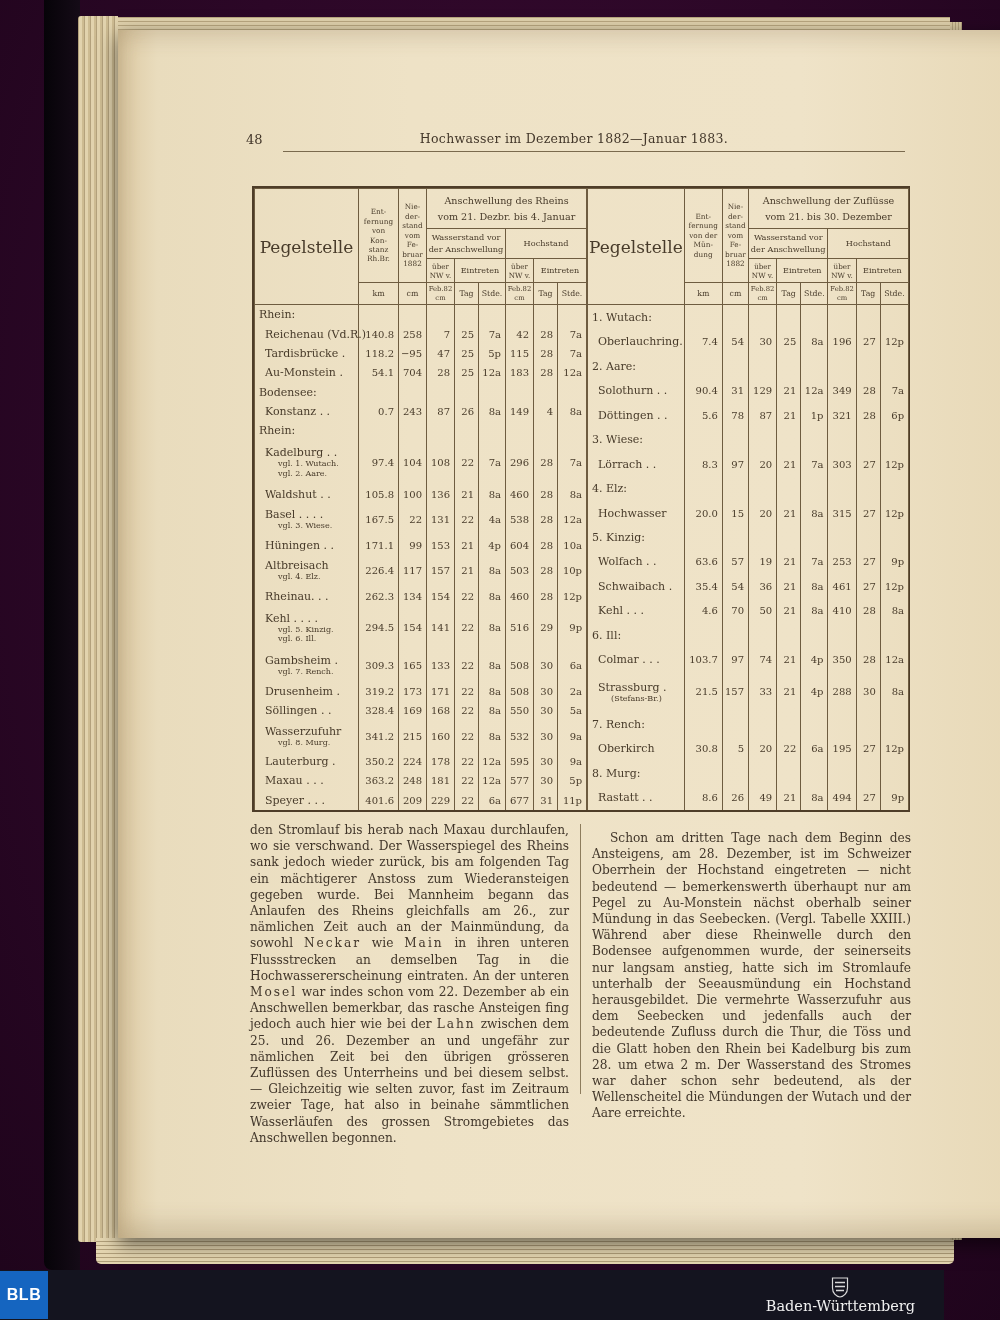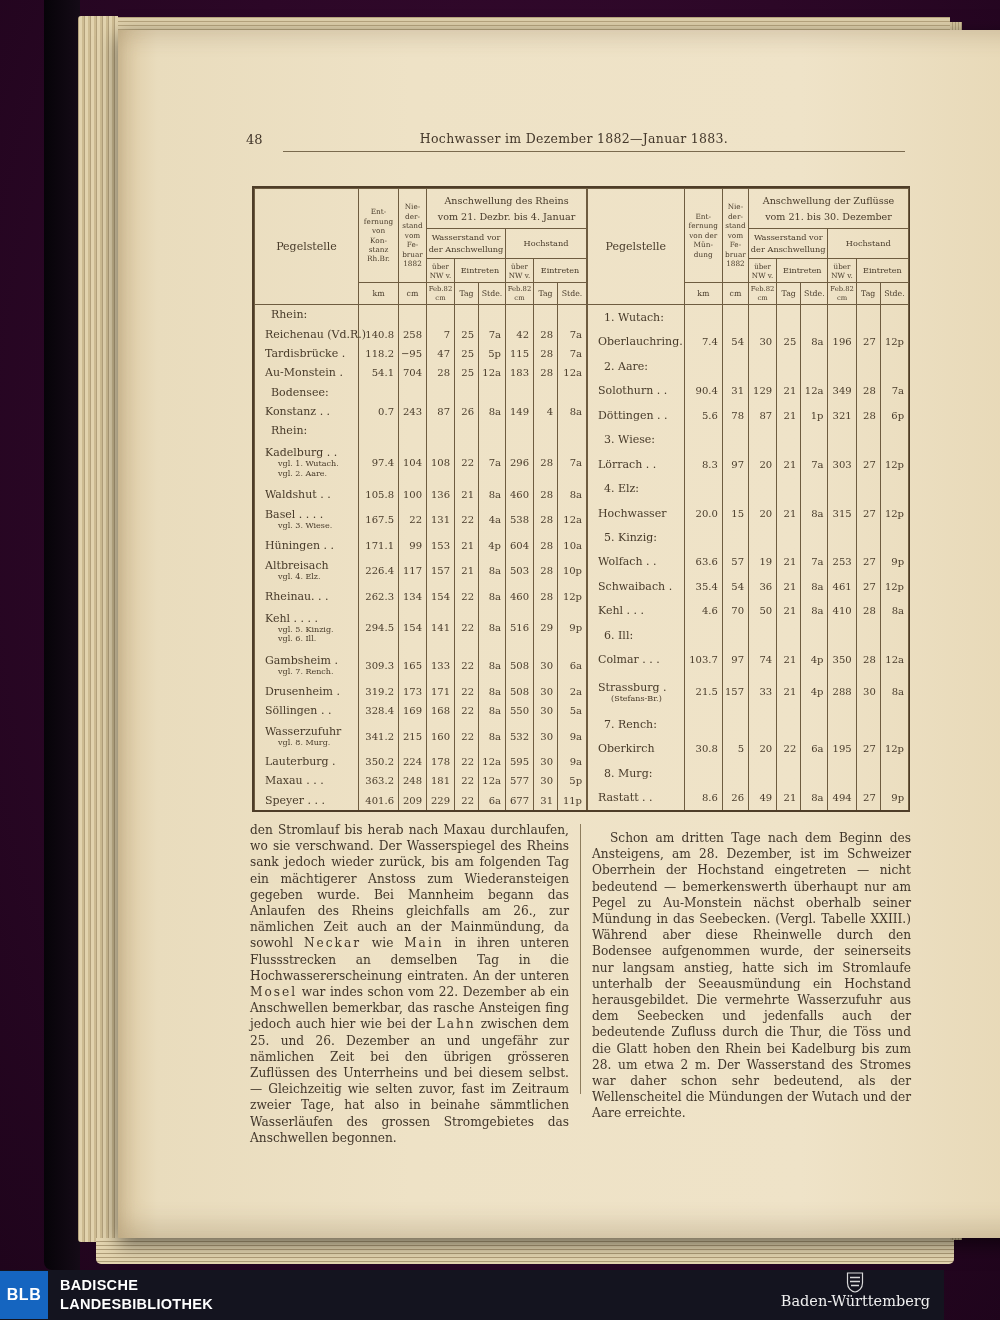--- a/index.html
+++ b/index.html
@@ -37,52 +37,52 @@
   .tables { position:absolute; left:134px; top:156px; width:658px; height:626px;
     border:2px solid #4e3d28; display:flex; }
   table.t { border-collapse:collapse; height:100%; table-layout:fixed; flex:none; }
   table.t.tl { width:332px; }
   table.t.tr2 { width:322px; }
   .t th, .t td { border:1px solid #6e5c40; color:#483b2a; }
   .t thead th { font-weight:normal; text-align:center; vertical-align:middle; padding:1px; }
   .t tbody td { border-top:none; border-bottom:none; vertical-align:middle; }
   thead tr.r1 { height:40px; } thead tr.r2 { height:30px; }
   thead tr.r3 { height:24px; } thead tr.r4 { height:22px; }
-  .h-peg { font-size:11px; }
+  .h-peg { font-size:17px; }
   .h-tall { font-size:7.3px; line-height:1.3; }
   .h-group { font-size:9.6px; line-height:1.6; }
   .h-sub { font-size:8.2px; line-height:1.35; }
   .h-ueber { font-size:7.2px; line-height:1.25; }
   .h-eint { font-size:8px; }
   .h-unit { font-size:7.8px; }
   .h-feb { font-size:6.8px; line-height:1.25; }
   .h-tall,.h-group,.h-sub,.h-ueber,.h-feb { white-space:pre-line; }
 
   td.c-name { font-size:11px; padding:1px 2px 1px 3px; }
-  td.c-sec { font-size:11px; padding-left:16px; }
+  td.c-sec { font-size:11px; padding-left:4px; }
   .st-nm { padding-left:7px; white-space:nowrap; }
   .note { font-size:8px; padding-left:20px; line-height:1.2; }
   td.c-v { font-size:10px; text-align:right; padding-right:4px; white-space:nowrap; }
 
   .textcols { position:absolute; left:132px; top:792px; width:662px; display:flex; }
   .col { width:319px; font-size:12.2px; line-height:16.2px; text-align:justify; color:#41362a; }
   .col p { margin:0; }
   .col p.ind { text-indent:18px;margin-top:8px; }
   .col-divider { width:1px; background:#8d7c5d; margin:2px 11px 0 11px; height:270px; }
   .sperr { letter-spacing:2px; }
 
   .footer { position:absolute; left:0; top:1270px; width:944px; height:50px;
     background:#14141f; font-family:"Liberation Sans", sans-serif; }
   .blb-logo { position:absolute; left:0; top:1px; width:48px; height:48px; background:#1565c0;
     color:#fff; display:flex; align-items:center; justify-content:center;
     font-weight:bold; font-size:16px; letter-spacing:.5px; }
   .lib-name { position:absolute; left:60px; top:6px; color:#fff; font-weight:bold;
     font-size:14.5px; line-height:19px; letter-spacing:.3px; }
-  .bw { position:absolute; right:14px; top:2px; height:46px; display:flex;
-    flex-direction:column; align-items:center; justify-content:flex-start; }
+  .bw { position:absolute; right:29px; top:2px; height:46px; display:flex;
+    flex-direction:column; align-items:center; justify-content:center; }
   .bw-text { font-family:"DejaVu Serif", serif; font-size:14.5px; color:#f0f0f0; }
 </style>
 </head>
 <body>
 
 <div class="scene">
   <div class="cover-left"></div>
   <div class="edges-left"></div>
   <div class="edges-top"></div>
   <div class="edges-bottom"></div>
@@ -744,24 +744,20 @@
         </div>
       <div class="col-divider"></div>
       <div class="col" id="col-right">
           <p class="ind"><span>Schon am dritten Tage nach dem Beginn des Ansteigens, am 28. Dezember, ist im Schweizer Oberrhein der Hochstand eingetreten — nicht bedeutend — bemerkenswerth überhaupt nur am Pegel zu Au-Monstein nächst oberhalb seiner Mündung in das Seebecken. (Vergl. Tabelle XXIII.) Während aber diese Rheinwelle durch den Bodensee aufgenommen wurde, der seinerseits nur langsam anstieg, hatte sich im Stromlaufe unterhalb der Seeausmündung ein Hochstand herausgebildet. Die vermehrte Wasserzufuhr aus dem Seebecken und jedenfalls auch der bedeutende Zufluss durch die Thur, die Töss und die Glatt hoben den Rhein bei Kadelburg bis zum 28. um etwa 2 m. Der Wasserstand des Stromes war daher schon sehr bedeutend, als der Wellenscheitel die Mündungen der Wutach und der Aare erreichte.</span></p>
         </div>
     </div>
   </div>
 
   <div class="footer">
     <div class="blb-logo">BLB</div>
-    <div class="lib-name">
-      <div>BADISCHE</div>
-      <div>LANDESBIBLIOTHEK</div>
-    </div>
     <div class="bw">
       <svg width="18" height="21" viewBox="0 0 18 21">
         <path d="M1.5 1h15v10c0 5-3.5 8.5-7.5 9-4-.5-7.5-4-7.5-9z" fill="none" stroke="#d8d8d8" stroke-width="1.2"></path>
         <path d="M4 5.5h10 M4 9.5h10 M5 13.5h8" stroke="#d8d8d8" stroke-width="1.7"></path>
       </svg>
       <div class="bw-text">Baden-Württemberg</div>
     </div>
   </div>
 </div>
 

